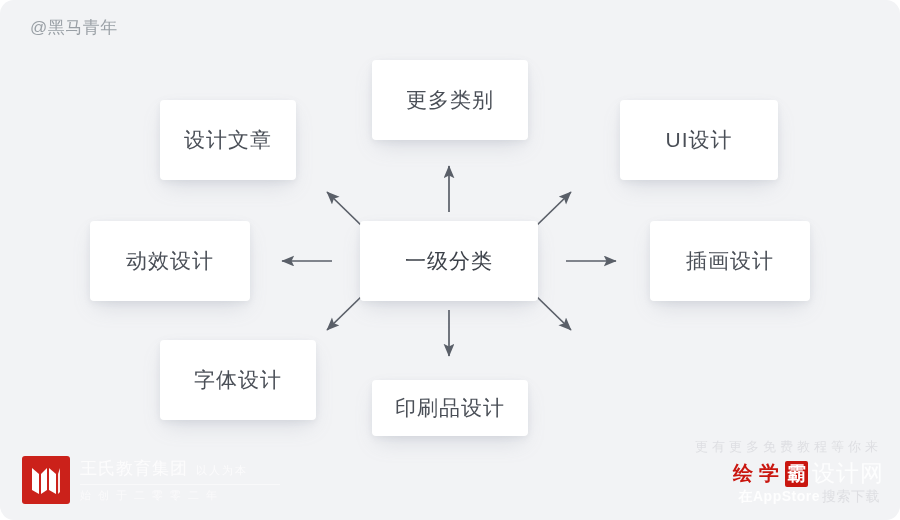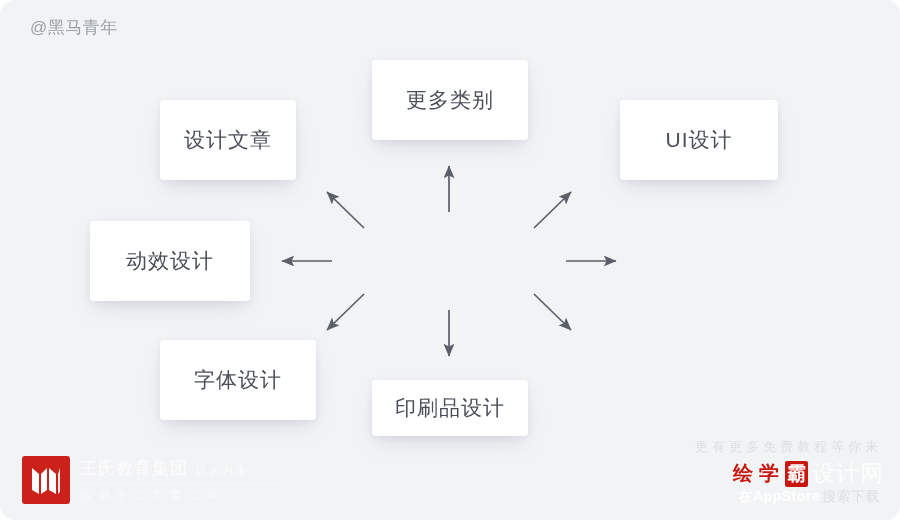--- a/index.html
+++ b/index.html
@@ -223,20 +223,22 @@
 
     <line x1="364" y1="294" x2="327" y2="330" stroke="#5a5f68" stroke-width="1.7" marker-end="url(#ah)"></line>
 
     <line x1="534" y1="294" x2="571" y2="330" stroke="#5a5f68" stroke-width="1.7" marker-end="url(#ah)"></line>
   </svg>
 
   <div class="node n-more">更多类别</div>
   <div class="node n-article">设计文章</div>
   <div class="node n-ui">UI设计</div>
   <div class="node n-motion">动效设计</div>
+  <div class="node center n-center">一级分类</div>
+  <div class="node n-illus">插画设计</div>
   <div class="node n-font">字体设计</div>
   <div class="node n-print">印刷品设计</div>
 
   <div class="footer-logo">
     <div class="logo-mark">
       <div class="glyph">
         <svg width="34" height="30" viewBox="0 0 34 30" xmlns="http://www.w3.org/2000/svg">
           <path d="M3 3 L3 25 L10 29 L10 9 Z" fill="#ffffff"></path>
           <path d="M12 9 L12 29 L18 25 L18 3 Z" fill="#ffffff"></path>
           <path d="M20 3 L20 25 L27 29 L27 9 Z" fill="#ffffff"></path>

